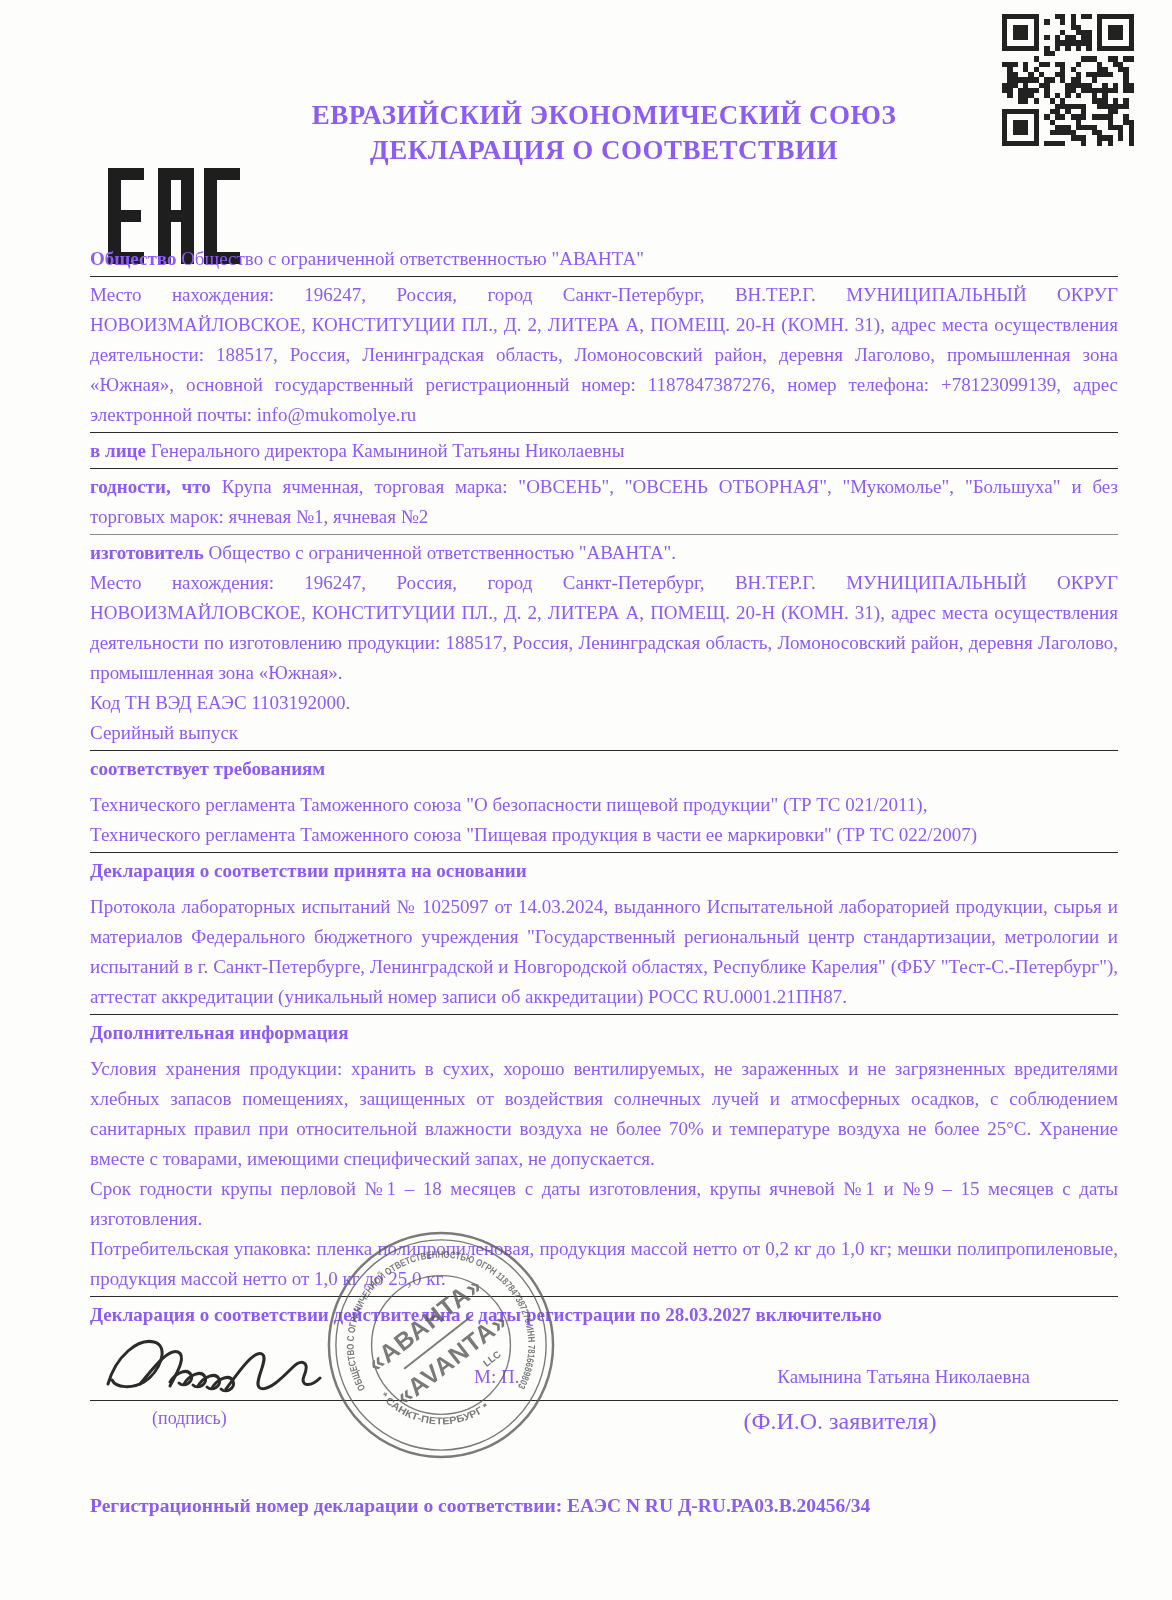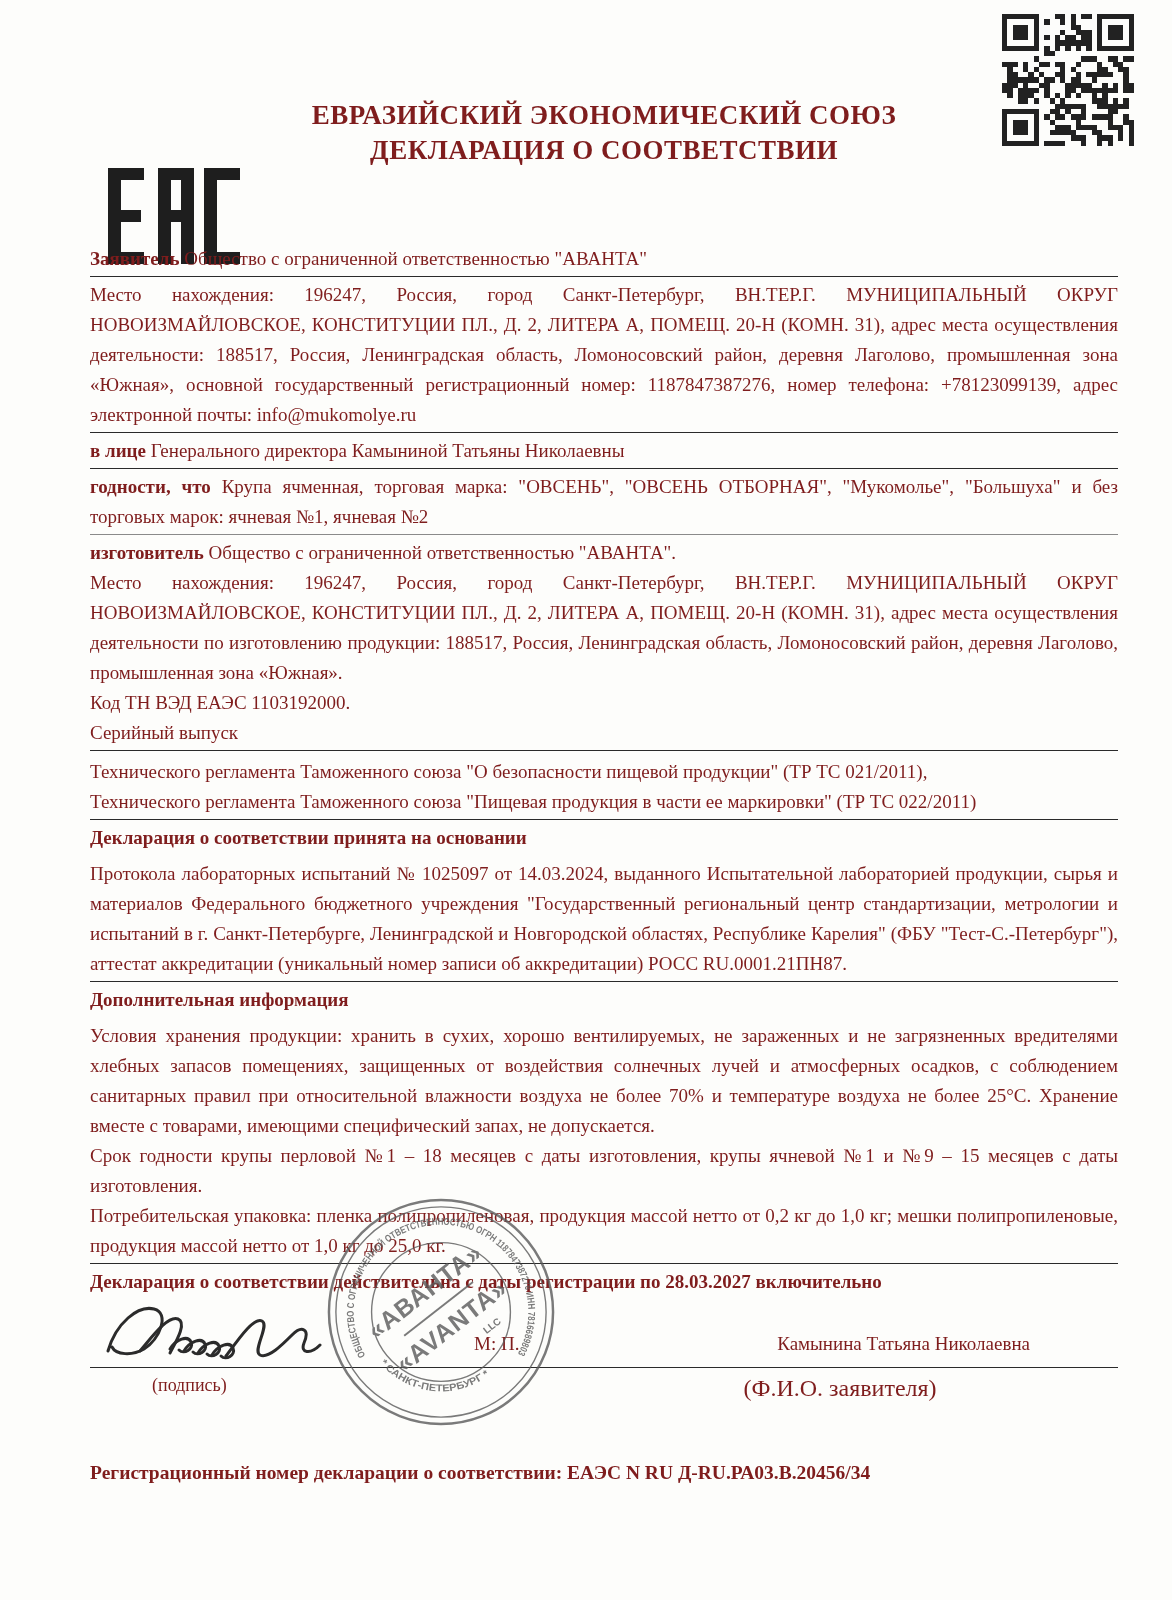--- a/index.html
+++ b/index.html
@@ -2,21 +2,21 @@
 <html lang="ru"><head>
 <meta charset="utf-8">
 <style>
   html,body{margin:0;padding:0;background:#e8e8e8;}
   .page{
     position:relative;
     width:1172px;height:1600px;
     margin:0 auto;
     background:#fdfdfb;
     font-family:"Liberation Serif","DejaVu Serif",serif;
-    color:#7f1d1d;
+    color:#8b5cf6;
     overflow:hidden;
   }
   .content{
     position:absolute;left:90px;top:0;width:1028px;
   }
   .title{
     margin-top:98px;
     text-align:center;
     font-weight:bold;
     font-size:27px;
@@ -304,40 +304,41 @@
   </div>
 
   <div class="content">
     <div class="title">
       <div>ЕВРАЗИЙСКИЙ ЭКОНОМИЧЕСКИЙ СОЮЗ</div>
       <div>ДЕКЛАРАЦИЯ О СООТВЕТСТВИИ</div>
     </div>
 
     <div class="body-start"></div>
 
-    <p class="p"><span class="lbl">Заявитель</span> <span>Общество с ограниченной ответственностью "АВАНТА"</span></p>
+    <p class="p"><span class="lbl">Общество</span> <span>Общество с ограниченной ответственностью "АВАНТА"</span></p>
     <div class="rule"></div>
 
     <p class="p just">Место нахождения: 196247, Россия, город Санкт-Петербург, ВН.ТЕР.Г. МУНИЦИПАЛЬНЫЙ ОКРУГ НОВОИЗМАЙЛОВСКОЕ, КОНСТИТУЦИИ ПЛ., Д. 2, ЛИТЕРА А, ПОМЕЩ. 20-Н (КОМН. 31), адрес места осуществления деятельности: 188517, Россия, Ленинградская область, Ломоносовский район, деревня Лаголово, промышленная зона «Южная», основной государственный регистрационный номер: 1187847387276, номер телефона: +78123099139, адрес электронной почты: info@mukomolye.ru</p>
     <div class="rule"></div>
 
     <p class="p"><span class="lbl">в лице</span> <span>Генерального директора Камыниной Татьяны Николаевны</span></p>
     <div class="rule"></div>
 
     <p class="p just"><span class="lbl">годности, что</span> <span>Крупа ячменная, торговая марка: "ОВСЕНЬ", "ОВСЕНЬ ОТБОРНАЯ", "Мукомолье", "Большуха" и без торговых марок: ячневая №1, ячневая №2</span></p>
     <div class="rule light"></div>
 
     <p class="p"><span class="lbl">изготовитель</span> <span>Общество с ограниченной ответственностью "АВАНТА".</span></p>
     <p class="p just">Место нахождения: 196247, Россия, город Санкт-Петербург, ВН.ТЕР.Г. МУНИЦИПАЛЬНЫЙ ОКРУГ НОВОИЗМАЙЛОВСКОЕ, КОНСТИТУЦИИ ПЛ., Д. 2, ЛИТЕРА А, ПОМЕЩ. 20-Н (КОМН. 31), адрес места осуществления деятельности по изготовлению продукции: 188517, Россия, Ленинградская область, Ломоносовский район, деревня Лаголово, промышленная зона «Южная».</p>
     <p class="p">Код ТН ВЭД ЕАЭС 1103192000.</p>
     <p class="p">Серийный выпуск</p>
     <div class="rule"></div>
 
+    <p class="h">соответствует требованиям</p>
     <p class="p mt6">Технического регламента Таможенного союза "О безопасности пищевой продукции" (ТР ТС 021/2011),</p>
-    <p class="p">Технического регламента Таможенного союза "Пищевая продукция в части ее маркировки" (ТР ТС 022/2011)</p>
+    <p class="p">Технического регламента Таможенного союза "Пищевая продукция в части ее маркировки" (ТР ТС 022/2007)</p>
     <div class="rule"></div>
 
     <p class="h">Декларация о соответствии принята на основании</p>
     <p class="p just mt6">Протокола лабораторных испытаний № 1025097 от 14.03.2024, выданного Испытательной лабораторией продукции, сырья и материалов Федерального бюджетного учреждения "Государственный региональный центр стандартизации, метрологии и испытаний в г. Санкт-Петербурге, Ленинградской и Новгородской областях, Республике Карелия" (ФБУ "Тест-С.-Петербург"), аттестат аккредитации (уникальный номер записи об аккредитации) РОСС RU.0001.21ПН87.</p>
     <div class="rule"></div>
 
     <p class="h">Дополнительная информация</p>
     <p class="p just mt6">Условия хранения продукции: хранить в сухих, хорошо вентилируемых, не зараженных и не загрязненных вредителями хлебных запасов помещениях, защищенных от воздействия солнечных лучей и атмосферных осадков, с соблюдением санитарных правил при относительной влажности воздуха не более 70% и температуре воздуха не более 25°С. Хранение вместе с товарами, имеющими специфический запах, не допускается.</p>
     <p class="p just">Срок годности крупы перловой №1 – 18 месяцев с даты изготовления, крупы ячневой №1 и №9 – 15 месяцев с даты изготовления.</p>
     <p class="p just">Потребительская упаковка: пленка полипропиленовая, продукция массой нетто от 0,2 кг до 1,0 кг; мешки полипропиленовые, продукция массой нетто от 1,0 кг до 25,0 кг.</p>

